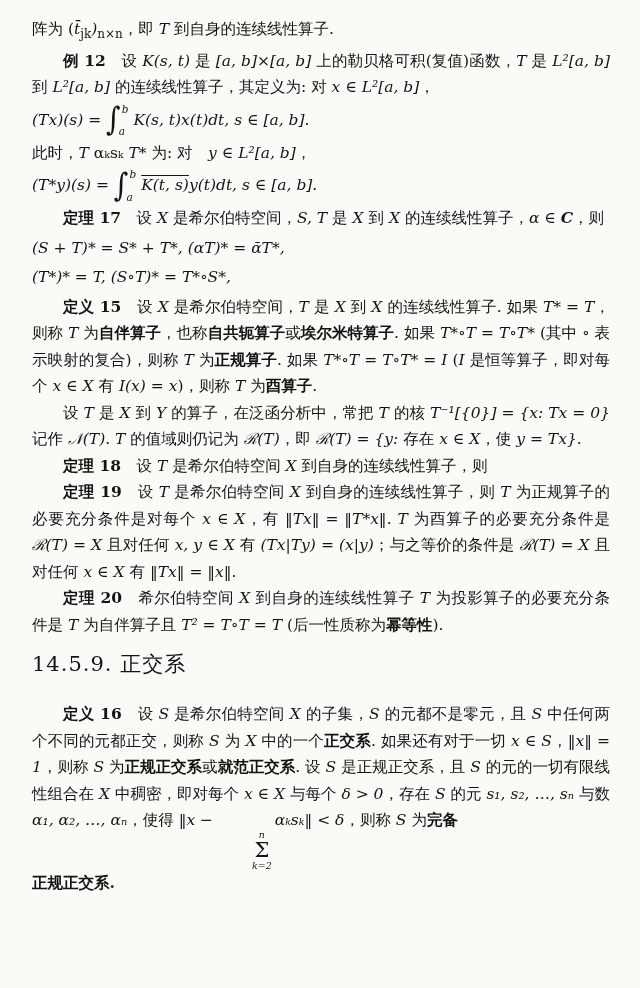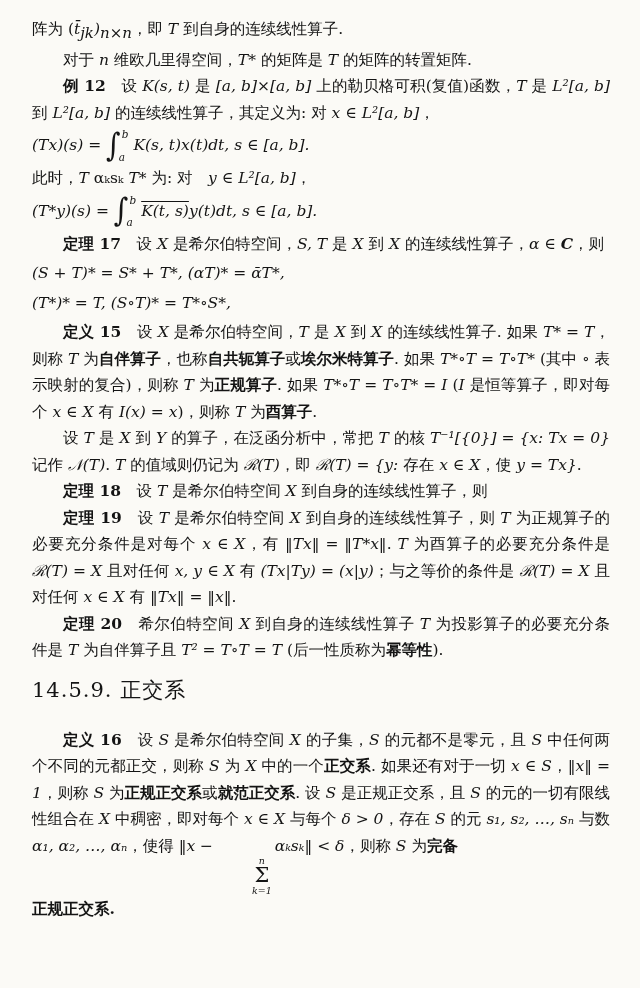--- a/index.html
+++ b/index.html
@@ -12,21 +12,21 @@
     box-sizing:border-box;width:640px;height:988px;
     padding:16px 30px 0 32px;
     font-size:15.5px;line-height:26.5px;
   }
   p.line{margin:0;text-align:justify;}
   .indent{text-indent:2em;}
   .run-c{font-style:normal;}
   .run-m{font-style:italic;}
   .run-b{font-weight:bold;}
   .run-mb{font-weight:bold;font-style:italic;}
-  .run-sub{font-style:italic;font-size:15px;vertical-align:-4px;}
+  .run-sub{font-size:12px;vertical-align:-4px;}
   .formula{text-align:left;margin:3px 0;font-style:italic;white-space:nowrap;}
   .fm{font-style:italic;}
   .int-group{display:inline-flex;align-items:center;vertical-align:middle;}
   .int-sign{font-size:28px;font-style:normal;line-height:1;transform:scaleY(1.15);}
   .int-limits{display:inline-flex;flex-direction:column;justify-content:space-between;height:33px;font-size:10.5px;line-height:1;font-style:italic;margin:0 5px 0 1px;}
   .lim-top{align-self:flex-end;}
   .lim-bot{align-self:flex-start;margin-left:-3px;}
   .sum-group{display:inline-flex;flex-direction:column;align-items:center;line-height:1;vertical-align:-13px;margin:0 3px;font-style:normal;}
   .sum-top{font-size:9.5px;font-style:italic;}
   .sum-sigma{font-size:21px;line-height:1;}
@@ -35,21 +35,20 @@
   .overline{text-decoration:overline;}
   .section-heading{font-size:21px;font-weight:400;margin:13px 0 23px 0;letter-spacing:1px;line-height:1.3;}
 </style>
 </head>
 <body>
 
 <div class="page">
 
   <p class="line"><span class="run-c">阵为 (</span><span class="run-m">t̄</span><span class="run-sub">jk</span><span class="run-m">)</span><span class="run-sub">n×n</span><span class="run-c">，即 </span><span class="run-m">T</span><span class="run-c"> 到自身的连续线性算子.</span></p>
 
-  <p class="line indent"><span class="run-c">对于 </span><span class="run-m">n</span><span class="run-c"> 维欧几里得空间，</span><span class="run-m">T*</span><span class="run-c"> 的矩阵是 </span><span class="run-m">T</span><span class="run-c"> 的矩阵的转置矩阵.</span></p>
 
   <p class="line indent"><span class="run-b">例 12</span><span class="run-c">　设 </span><span class="run-m">K(s, t)</span><span class="run-c"> 是 </span><span class="run-m">[a, b]×[a, b]</span><span class="run-c"> 上的勒贝格可积(复值)函数，</span><span class="run-m">T</span><span class="run-c"> 是 </span><span class="run-m">L²[a, b]</span><span class="run-c"> 到 </span><span class="run-m">L²[a, b]</span><span class="run-c"> 的连续线性算子，其定义为: 对 </span><span class="run-m">x ∈ L²[a, b]</span><span class="run-c">，</span></p>
 
   <div class="formula"><span class="fm">(Tx)(s) = </span><span class="int-group">
         <span class="int-sign">∫</span>
         <span class="int-limits">
           <span class="lim-top">b</span>
           <span class="lim-bot">a</span>
         </span>
       </span><span class="fm">K(s, t)x(t)dt,  s ∈ [a, b].</span></div>
@@ -78,18 +77,18 @@
 
   <p class="line indent"><span class="run-b">定理 19</span><span class="run-c">　设 </span><span class="run-m">T</span><span class="run-c"> 是希尔伯特空间 </span><span class="run-m">X</span><span class="run-c"> 到自身的连续线性算子，则 </span><span class="run-m">T</span><span class="run-c"> 为正规算子的必要充分条件是对每个 </span><span class="run-m">x ∈ X</span><span class="run-c">，有 </span><span class="run-m">‖Tx‖ = ‖T*x‖</span><span class="run-c">. </span><span class="run-m">T</span><span class="run-c"> 为酉算子的必要充分条件是 </span><span class="run-m">ℛ(T) = X</span><span class="run-c"> 且对任何 </span><span class="run-m">x, y ∈ X</span><span class="run-c"> 有 </span><span class="run-m">(Tx|Ty) = (x|y)</span><span class="run-c">；与之等价的条件是 </span><span class="run-m">ℛ(T) = X</span><span class="run-c"> 且对任何 </span><span class="run-m">x ∈ X</span><span class="run-c"> 有 </span><span class="run-m">‖Tx‖ = ‖x‖</span><span class="run-c">.</span></p>
 
   <p class="line indent"><span class="run-b">定理 20</span><span class="run-c">　希尔伯特空间 </span><span class="run-m">X</span><span class="run-c"> 到自身的连续线性算子 </span><span class="run-m">T</span><span class="run-c"> 为投影算子的必要充分条件是 </span><span class="run-m">T</span><span class="run-c"> 为自伴算子且 </span><span class="run-m">T² = T∘T = T</span><span class="run-c"> (后一性质称为</span><span class="run-b">幂等性</span><span class="run-c">).</span></p>
 
   <h2 class="section-heading">14.5.9. 正交系</h2>
 
   <p class="line indent"><span><span class="run-b">定义 16</span><span class="run-c">　设 </span><span class="run-m">S</span><span class="run-c"> 是希尔伯特空间 </span><span class="run-m">X</span><span class="run-c"> 的子集，</span><span class="run-m">S</span><span class="run-c"> 的元都不是零元，且 </span><span class="run-m">S</span><span class="run-c"> 中任何两个不同的元都正交，则称 </span><span class="run-m">S</span><span class="run-c"> 为 </span><span class="run-m">X</span><span class="run-c"> 中的一个</span><span class="run-b">正交系</span><span class="run-c">. 如果还有对于一切 </span><span class="run-m">x ∈ S</span><span class="run-c">，</span><span class="run-m">‖x‖ = 1</span><span class="run-c">，则称 </span><span class="run-m">S</span><span class="run-c"> 为</span><span class="run-b">正规正交系</span><span class="run-c">或</span><span class="run-b">就范正交系</span><span class="run-c">. 设 </span><span class="run-m">S</span><span class="run-c"> 是正规正交系，且 </span><span class="run-m">S</span><span class="run-c"> 的元的一切有限线性组合在 </span><span class="run-m">X</span><span class="run-c"> 中稠密，即对每个 </span><span class="run-m">x ∈ X</span><span class="run-c"> 与每个 </span><span class="run-m">δ &gt; 0</span><span class="run-c">，存在 </span><span class="run-m">S</span><span class="run-c"> 的元 </span><span class="run-m">s₁, s₂, …, sₙ</span><span class="run-c"> 与数 </span><span class="run-m">α₁, α₂, …, αₙ</span><span class="run-c">，使得 </span></span><span class="fm">‖x − </span><span class="sum-group">
         <span class="sum-top">n</span>
         <span class="sum-sigma">Σ</span>
-        <span class="sum-bot">k=1</span>
+        <span class="sum-bot">k=2</span>
       </span><span class="fm">αₖsₖ‖ &lt; δ</span><span><span class="run-c">，则称 </span><span class="run-m">S</span><span class="run-c"> 为</span><span class="run-b">完备</span></span></p>
 
   <p class="line"><span class="run-b">正规正交系.</span></p>
 
 </div>
 
 </body></html>

